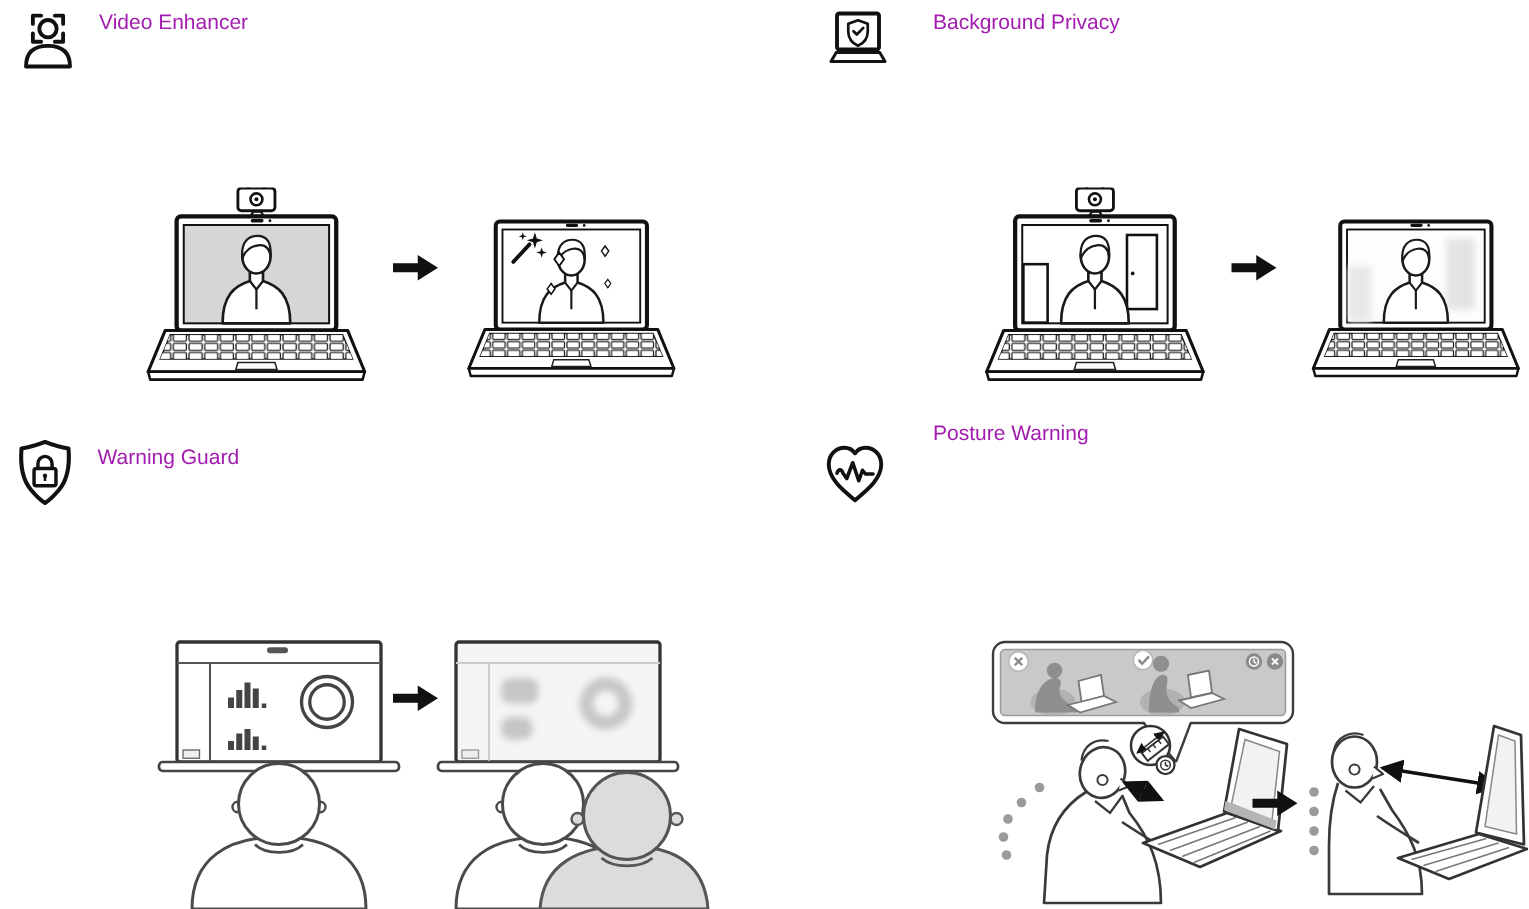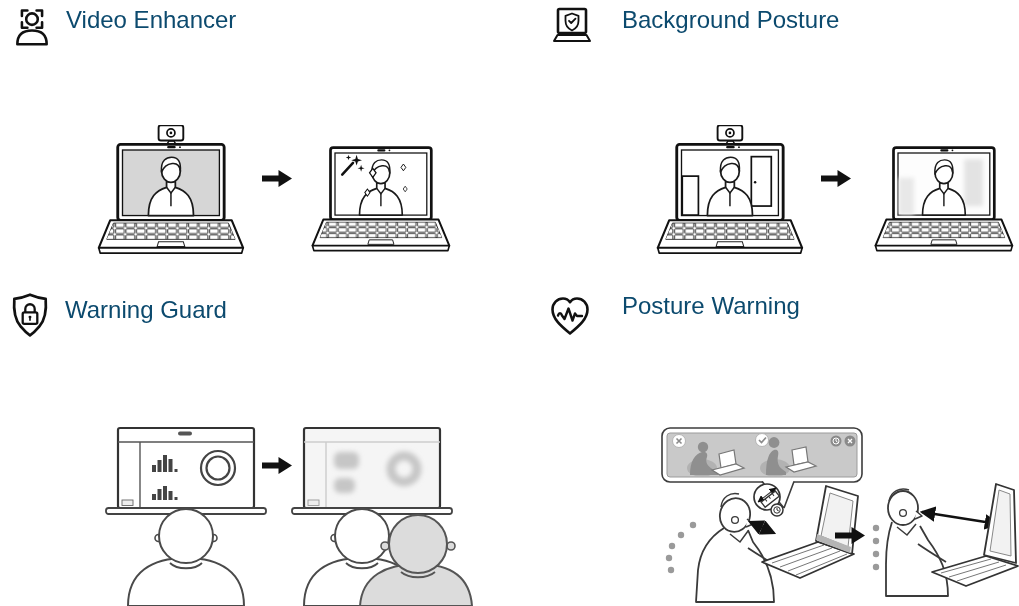--- a/index.html
+++ b/index.html
@@ -1,19 +1,19 @@
 <!DOCTYPE html>
 <html><head>
 <meta charset="utf-8">
 <style>
   html,body{margin:0;padding:0;background:#fff;}
   .canvas{position:relative;width:1019px;height:606px;background:#fff;overflow:hidden;
           font-family:"Liberation Sans",sans-serif;color:#161616;}
   .hdr-icon{position:absolute;}
-  .hdr-label{position:absolute;font-size:24px;font-weight:400;color:#0c4a6e;white-space:nowrap;}
+  .hdr-label{position:absolute;font-size:14px;font-weight:400;color:#a21caf;white-space:nowrap;}
   .illus{position:absolute;}
   svg{display:block;}
 </style>
 </head>
 <body>
 
 <div class="canvas">
 
   <svg width="0" height="0" style="position:absolute">
     <defs>
@@ -62,21 +62,21 @@
 
   <section>
     <svg class="hdr-icon" style="left:548px;top:5px" width="48" height="42" viewBox="0 0 48 40">
       <g fill="#fff" stroke="#111" stroke-linejoin="round">
         <rect x="10" y="3" width="28" height="24" rx="1.5" stroke-width="2.6"></rect>
         <path d="M6,35 H42 L38.5,29 H9.5 Z" stroke-width="2"></path>
         <path d="M24,7.5 L30.5,9.8 V14.8 C30.5,20 27.8,22.8 24,24.5 C20.2,22.8 17.5,20 17.5,14.8 V9.8 Z" stroke-width="1.8"></path>
         <path d="M21,14.8 L23.2,17 L27.5,12.6" fill="none" stroke-width="1.8" stroke-linecap="round"></path>
       </g>
     </svg>
-    <div class="hdr-label" style="left:622px;top:6px">Background Posture</div>
+    <div class="hdr-label" style="left:622px;top:6px">Background Privacy</div>
   </section>
 
   <section>
     <svg class="hdr-icon" style="left:8px;top:291px" width="44" height="48" viewBox="0 0 42 46">
       <g fill="#fff" stroke="#111" stroke-linejoin="round">
         <path d="M21,3.5 C26,5.5 31,7 36,7.6 C36.8,17 35.5,27.5 30,34 C27,37.6 24,40.5 21,42.5 C18,40.5 15,37.6 12,34 C6.5,27.5 5.2,17 6,7.6 C11,7 16,5.5 21,3.5 Z" stroke-width="2.6"></path>
         <path d="M16.5,20.5 V17.2 a4.5,4.5 0 0 1 9,0 V20.5" fill="none" stroke-width="2.2"></path>
         <rect x="14" y="20.5" width="14" height="11" rx="1.5" stroke-width="2.2"></rect>
         <circle cx="21" cy="25" r="1.4" fill="#111" stroke="none"></circle>
         <path d="M21,25.8 V28.5" stroke-width="1.6"></path>
@@ -85,21 +85,21 @@
     <div class="hdr-label" style="left:65px;top:296px">Warning Guard</div>
   </section>
 
   <section>
     <svg class="hdr-icon" style="left:547px;top:293px" width="46" height="44" viewBox="0 0 44 44">
       <g fill="none" stroke="#111" stroke-width="2.6" stroke-linecap="round" stroke-linejoin="round">
         <path d="M22,40.5 C13,33 4.5,26 4.5,16.5 C4.5,10 9.3,5.5 15,5.5 C18.2,5.5 20.5,7 22,9.2 C23.5,7 25.8,5.5 29,5.5 C34.7,5.5 39.5,10 39.5,16.5 C39.5,26 31,33 22,40.5 Z"></path>
         <path d="M10,22.5 C11,19.5 13,19.5 14,22.5 L16.5,26 L20.5,15.5 L24.5,27.5 L27,20.5 L29,23 H34" stroke-width="2.4"></path>
       </g>
     </svg>
-    <div class="hdr-label" style="left:622px;top:292px">Posture Warning</div>
+    <div class="hdr-label" style="left:622px;top:280px">Posture Warning</div>
   </section>
 
   <svg class="illus" style="left:90px;top:125px" width="370" height="140" viewBox="0 0 370 140">
 
     <g transform="translate(4,6) scale(0.95)">
       <use href="#webcam-sym"></use>
       <rect x="25" y="14" width="112" height="80" rx="3" fill="#fff" stroke="#111" stroke-width="3"></rect>
       <rect x="30" y="20" width="102" height="69" fill="#d6d6d6" stroke="#111" stroke-width="1.4"></rect>
       <rect x="77" y="15.8" width="9" height="2.4" rx="1.1" fill="#111"></rect>
       <circle cx="90.5" cy="17" r="1" fill="#111"></circle>

